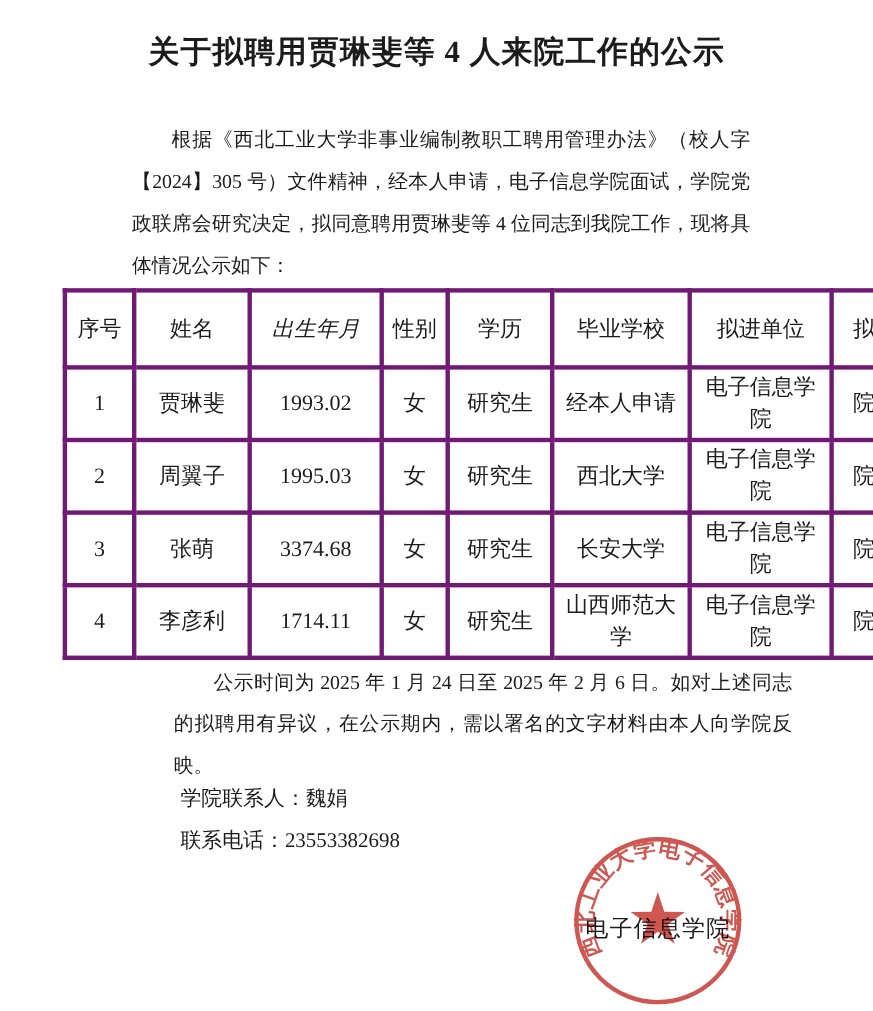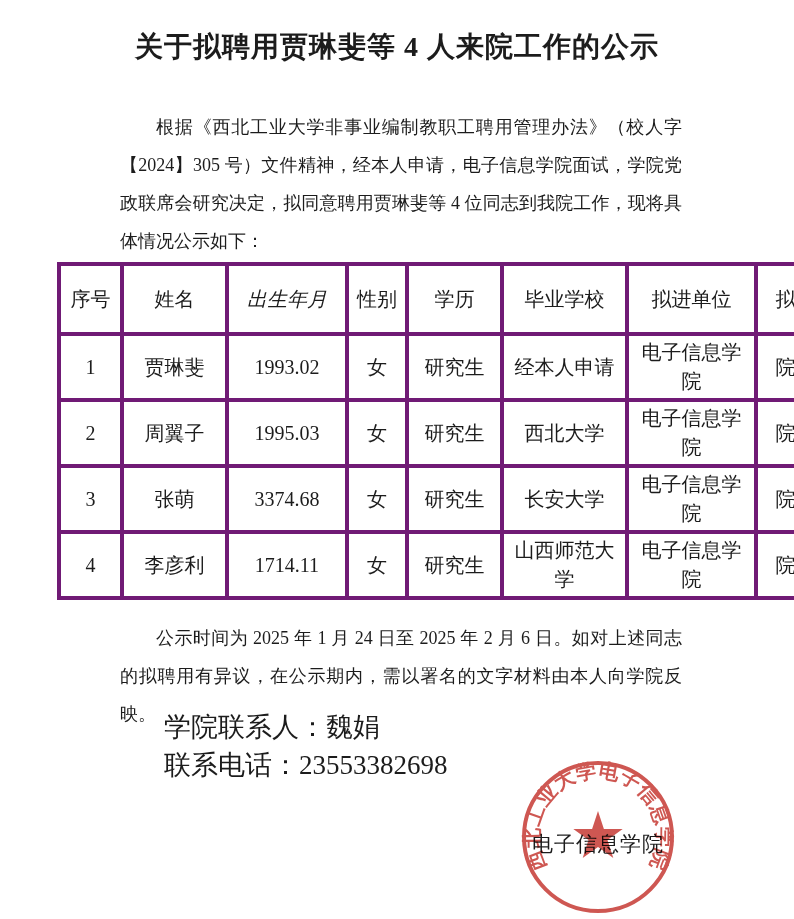--- a/index.html
+++ b/index.html
@@ -27,21 +27,21 @@
     position: absolute;
     left: 120px;
     width: 562px;
     margin: 0;
     font-size: 18px;
     line-height: 38px;
     text-align: justify;
     text-indent: 2em;
   }
   .para1 { top: 108px; }
-  .para2 { top: 619px; }
+  .para2 { top: 601px; margin-left: 38px; }
   table.tbl {
     position: absolute;
     top: 262px;
     left: 57px;
     width: 676px;
     border-collapse: collapse;
     table-layout: fixed;
     font-size: 20px;
     color: #1c1c1c;
   }
@@ -61,21 +61,21 @@
   .col-2 { width: 100px; font-style: italic; }
   .col-3 { width: 40px; }
   .col-4 { width: 75px; }
   .col-5 { width: 105px; }
   .col-6 { width: 109px; }
   .col-7 { width: 119px; }
   .contact {
     position: absolute;
     top: 708px;
     left: 164px;
-    font-size: 27px;
+    font-size: 19px;
     line-height: 38px;
   }
   .sig-org, .sig-date {
     position: absolute;
     left: 478px;
     width: 240px;
     text-align: center;
     font-size: 21px;
   }
   .sig-org  { top: 830px; letter-spacing: 1px; }

